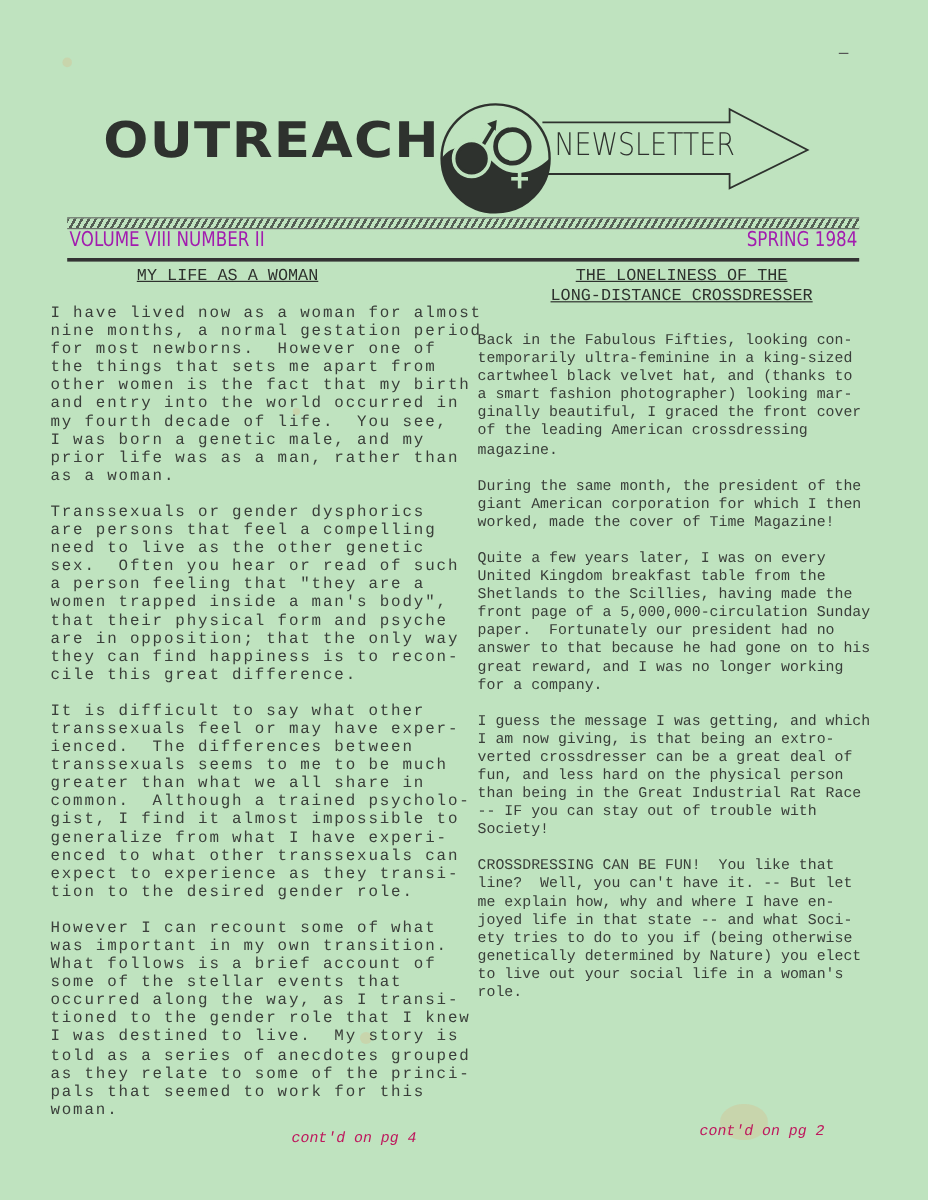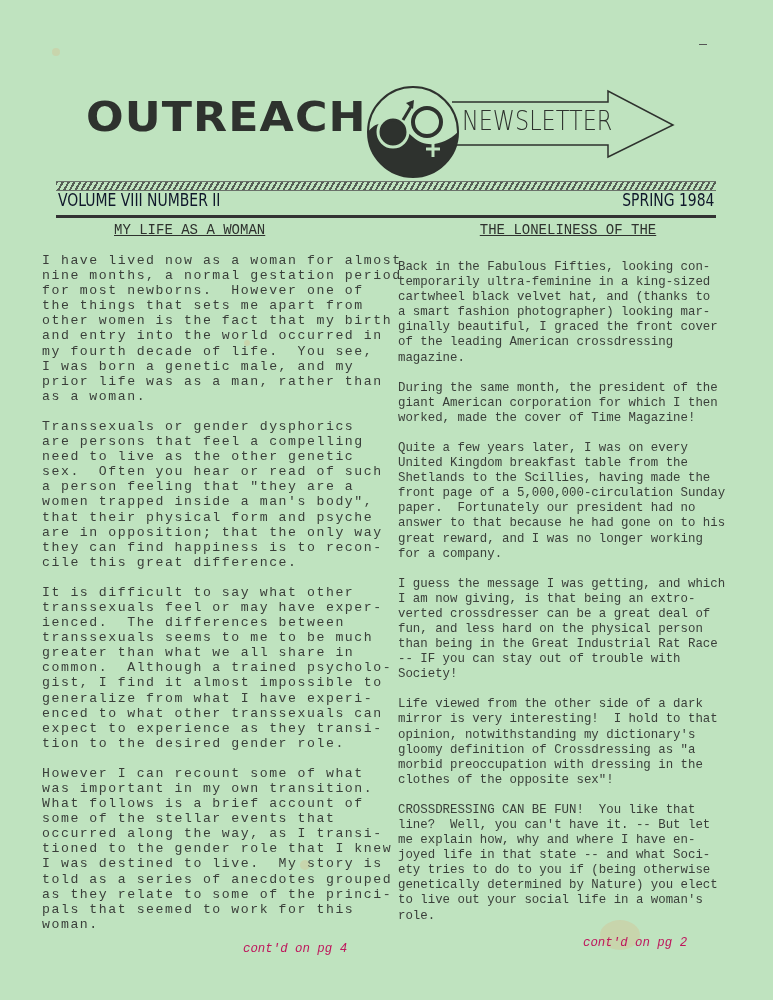--- a/index.html
+++ b/index.html
@@ -31,21 +31,21 @@
 
   .rope {
     position: absolute; left: 56px; top: 181px; width: 660px; height: 8px;
     background:
       repeating-linear-gradient(120deg, #3a3e3a 0 2px, transparent 2px 5px);
     border-top: 1px solid #555; border-bottom: 1px solid #555;
     opacity: .8;
   }
   .issue-row {
     position: absolute; left: 58px; top: 190px; width: 656px; height: 24px;
-    font-family: "DejaVu Sans", sans-serif; font-size: 17px; color: #0f172a;
+    font-family: "DejaVu Sans", sans-serif; font-size: 17px; color: #a21caf;
     transform-origin: left center;
   }
   .issue-left { position: absolute; left: 0; top: 0; transform: scaleX(0.82); transform-origin: left center; }
   .issue-right { position: absolute; right: 0; top: 0; transform: scaleX(0.82); transform-origin: right center; }
   .rule { position: absolute; left: 56px; top: 215px; width: 660px; height: 3px; background: #333; }
 
   
   .col { position: absolute; top: 222px; }
   .col-left { left: 42px; width: 350px; }
   .col-right { left: 398px; width: 340px; }
@@ -172,20 +172,21 @@
 told as a series of anecdotes grouped
 as they relate to some of the princi-
 pals that seemed to work for this
 woman.</p>
     </div>
   </div>
   <div class="contd contd-left">cont'd on pg 4</div>
 
   <div class="col col-right">
     <div class="headline">THE LONELINESS OF THE</div>
+    <div class="headline">LONG-DISTANCE CROSSDRESSER</div>
     <div class="body-right">
       <p>Back in the Fabulous Fifties, looking con-
 temporarily ultra-feminine in a king-sized
 cartwheel black velvet hat, and (thanks to
 a smart fashion photographer) looking mar-
 ginally beautiful, I graced the front cover
 of the leading American crossdressing
 magazine.</p>
       <p>During the same month, the president of the
 giant American corporation for which I then
@@ -198,26 +199,20 @@
 answer to that because he had gone on to his
 great reward, and I was no longer working
 for a company.</p>
       <p>I guess the message I was getting, and which
 I am now giving, is that being an extro-
 verted crossdresser can be a great deal of
 fun, and less hard on the physical person
 than being in the Great Industrial Rat Race
 -- IF you can stay out of trouble with
 Society!</p>
-      <p>Life viewed from the other side of a dark
-mirror is very interesting!  I hold to that
-opinion, notwithstanding my dictionary's
-gloomy definition of Crossdressing as "a
-morbid preoccupation with dressing in the
-clothes of the opposite sex"!</p>
       <p>CROSSDRESSING CAN BE FUN!  You like that
 line?  Well, you can't have it. -- But let
 me explain how, why and where I have en-
 joyed life in that state -- and what Soci-
 ety tries to do to you if (being otherwise
 genetically determined by Nature) you elect
 to live out your social life in a woman's
 role.</p>
     </div>
   </div>

